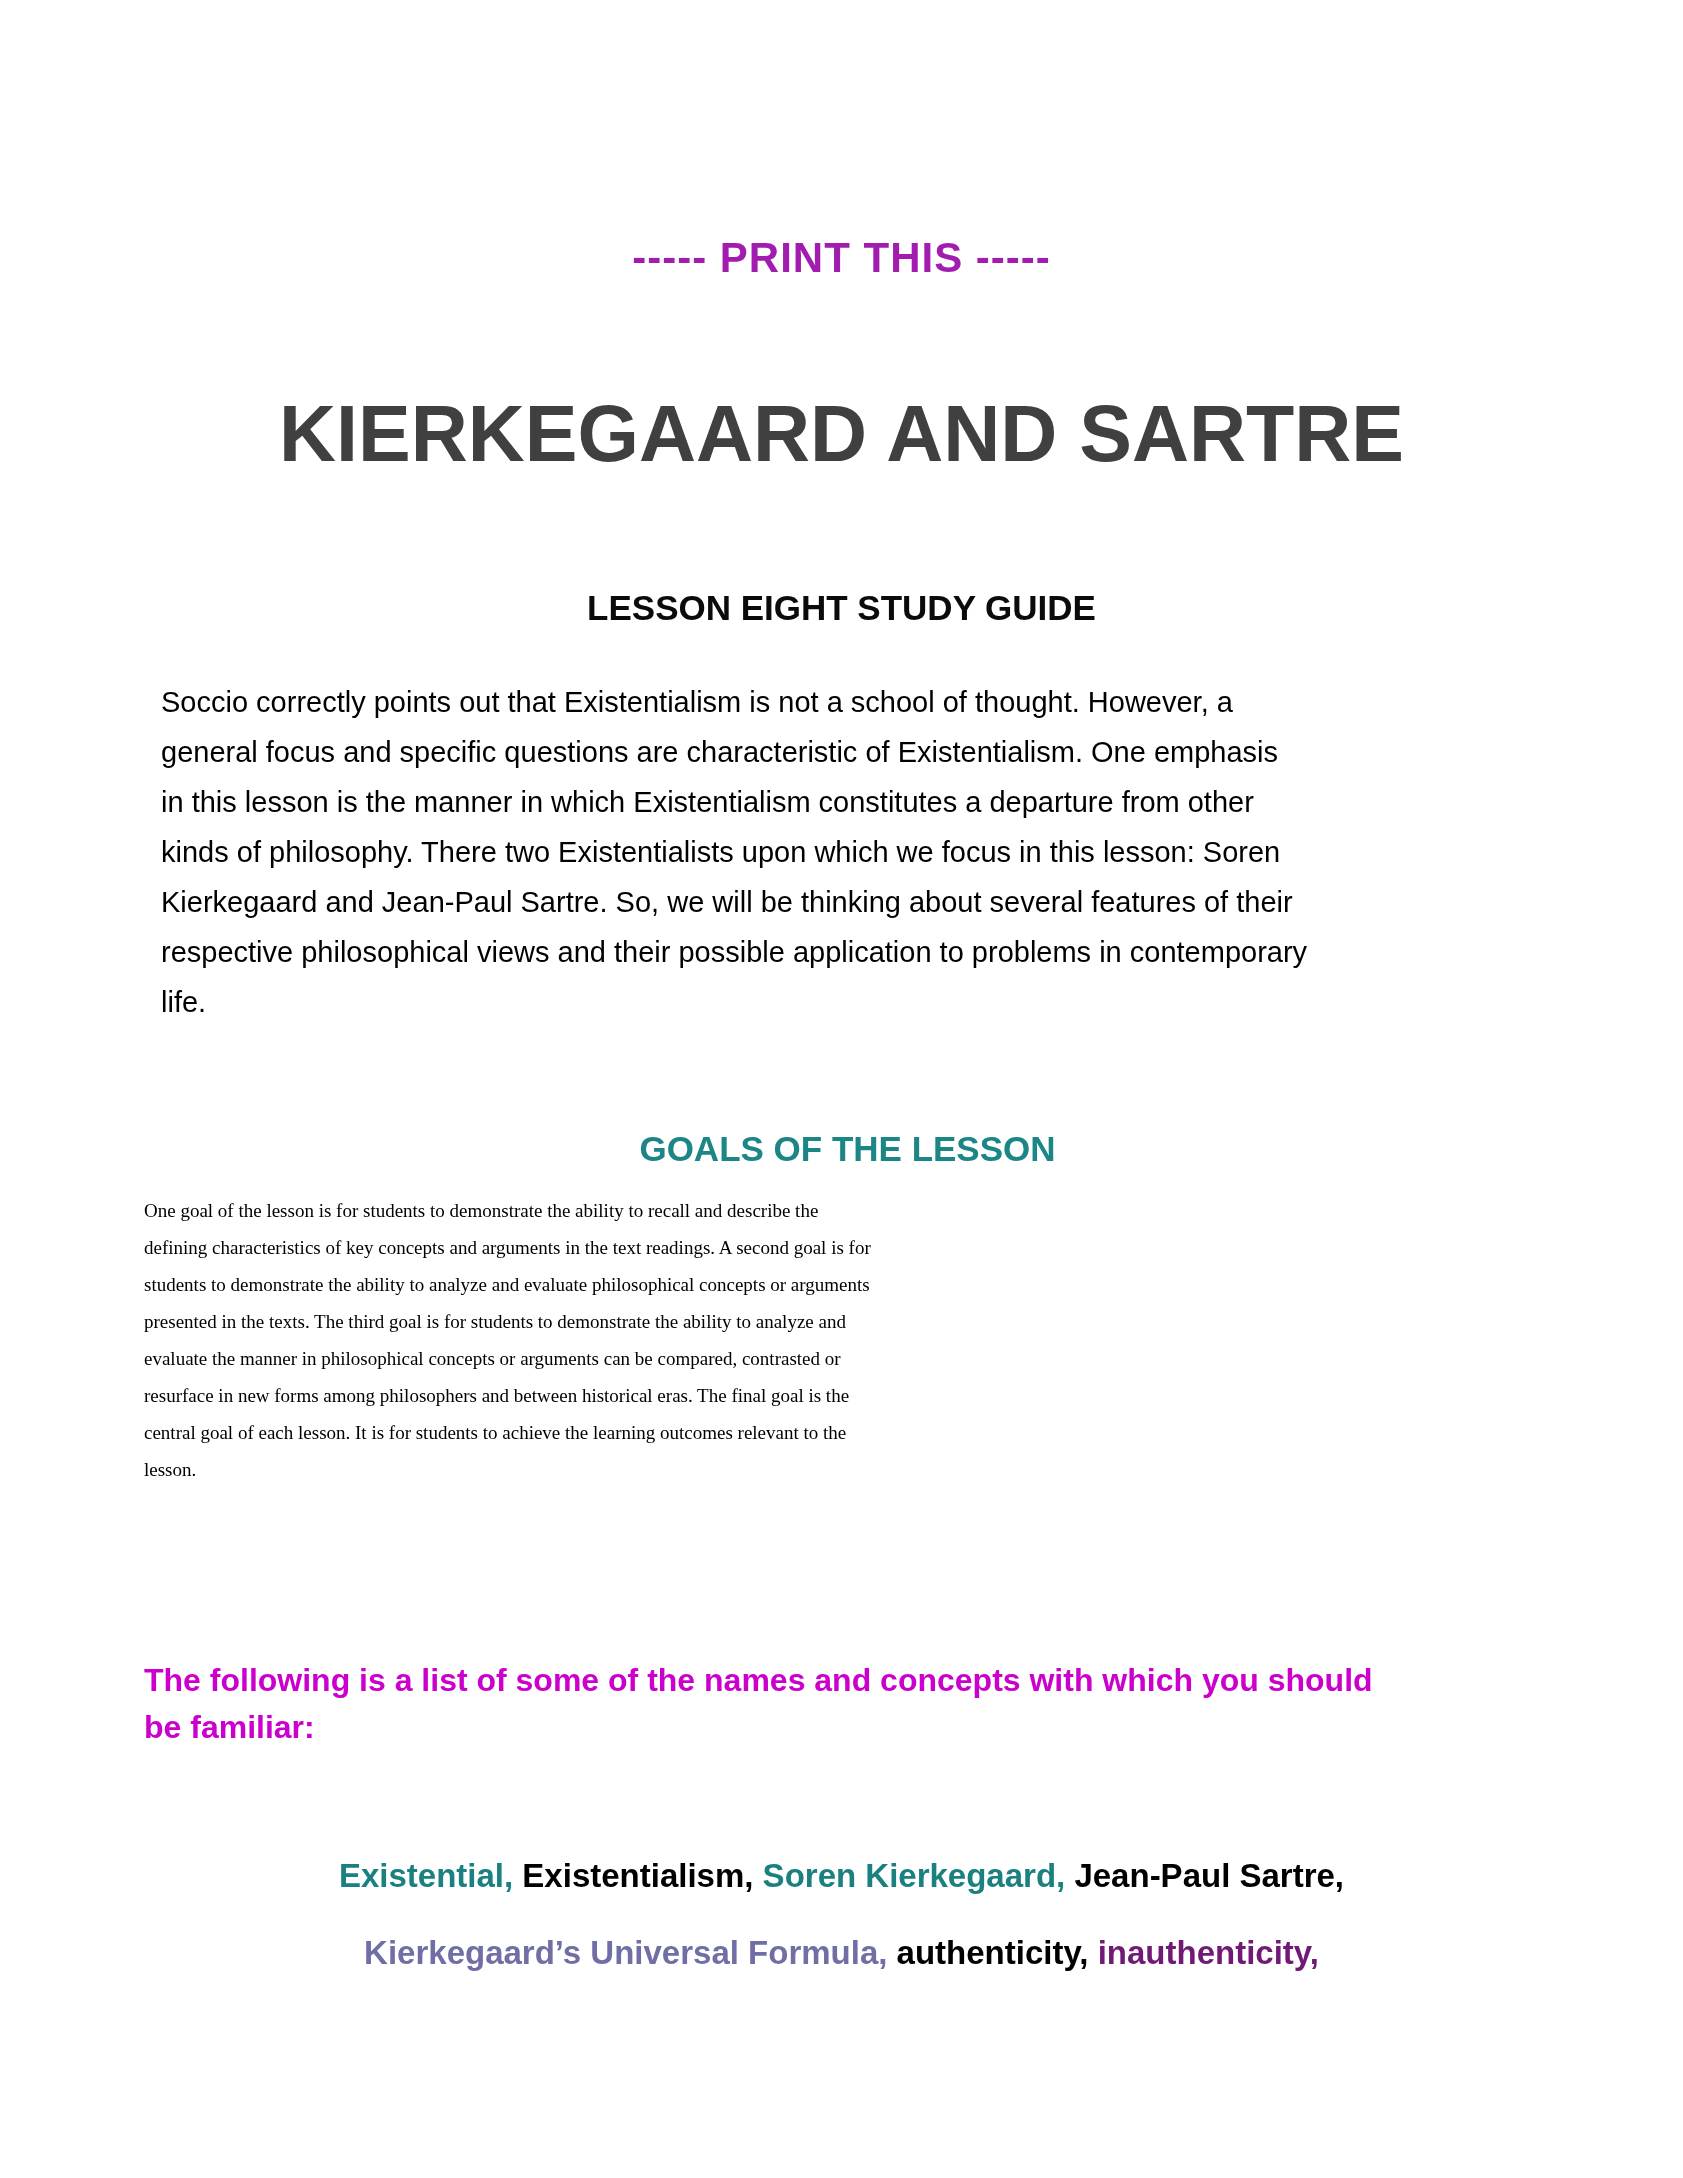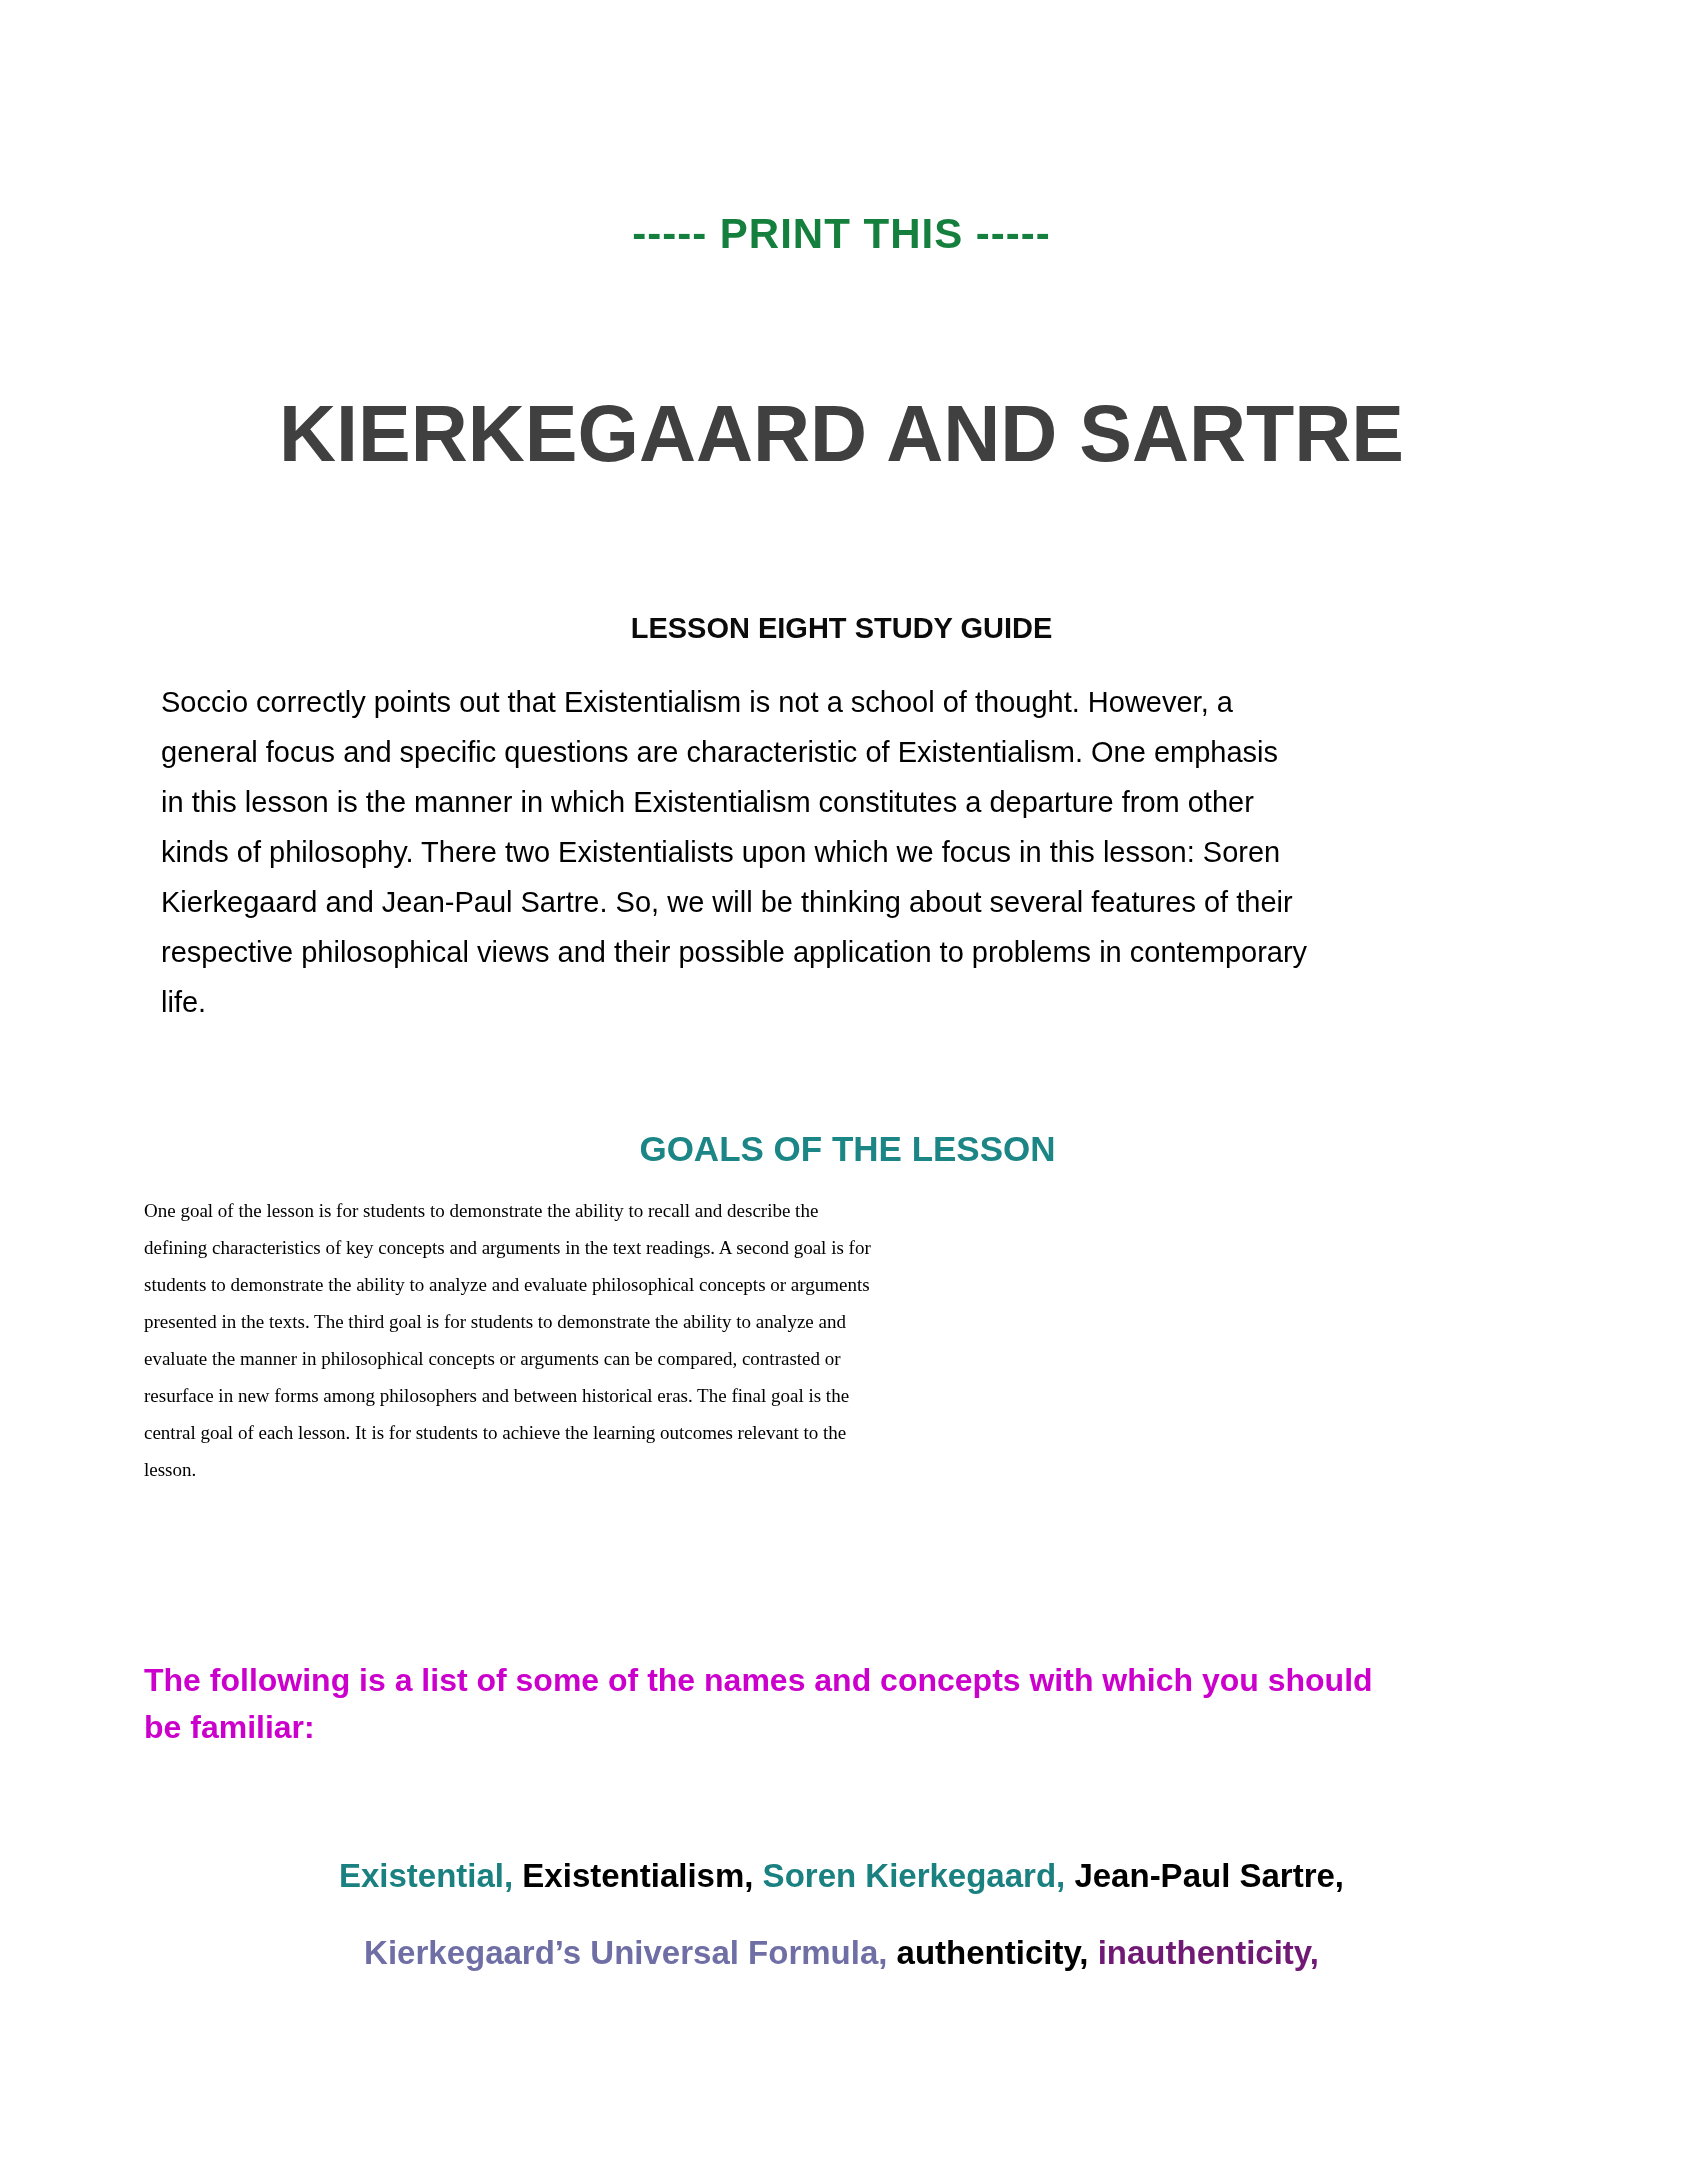--- a/index.html
+++ b/index.html
@@ -28,22 +28,22 @@
     top: 305px;
     font-size: 55px;
     letter-spacing: 0.5px;
   }
   .title-line2 {
     top: 388px;
     font-size: 79px;
     letter-spacing: 0px;
   }
   .subtitle {
-    top: 612px;
-    font-size: 29px;
+    top: 588px;
+    font-size: 35px;
     color: #0b0b0b;
   }
   .intro-para {
     top: 677px;
     left: 144px;
     width: 1416px;
     font-size: 29px;
     line-height: 50px;
     color: #000000;
     white-space: pre-line;
@@ -75,21 +75,21 @@
     font-size: 33px;
   }
   .keywords-line1 { top: 1857px; }
   .keywords-line2 { top: 1934px; }
 </style>
 </head>
 <body>
 
 <div class="page" style="background-color: rgb(255, 255, 255);">
 
-  <div class="abs centered bold print-this" style="color: #15803d;">----- PRINT THIS -----</div>
+  <div class="abs centered bold print-this" style="color: #a21caf; margin-top: 24px;">----- PRINT THIS -----</div>
 
 
   <div class="abs centered bold title-line2" style="color: #404040;">KIERKEGAARD AND SARTRE</div>
 
   <div class="abs centered bold subtitle" style="color: rgb(11, 11, 11);">LESSON EIGHT STUDY GUIDE</div>
 
   <div class="abs intro-para">Soccio correctly points out that Existentialism is not a school of thought.  However, a
 general focus and specific questions are characteristic of Existentialism.  One emphasis
 in this lesson is the manner in which Existentialism constitutes a departure from other
 kinds of philosophy.  There two Existentialists upon which we focus in this lesson: Soren

